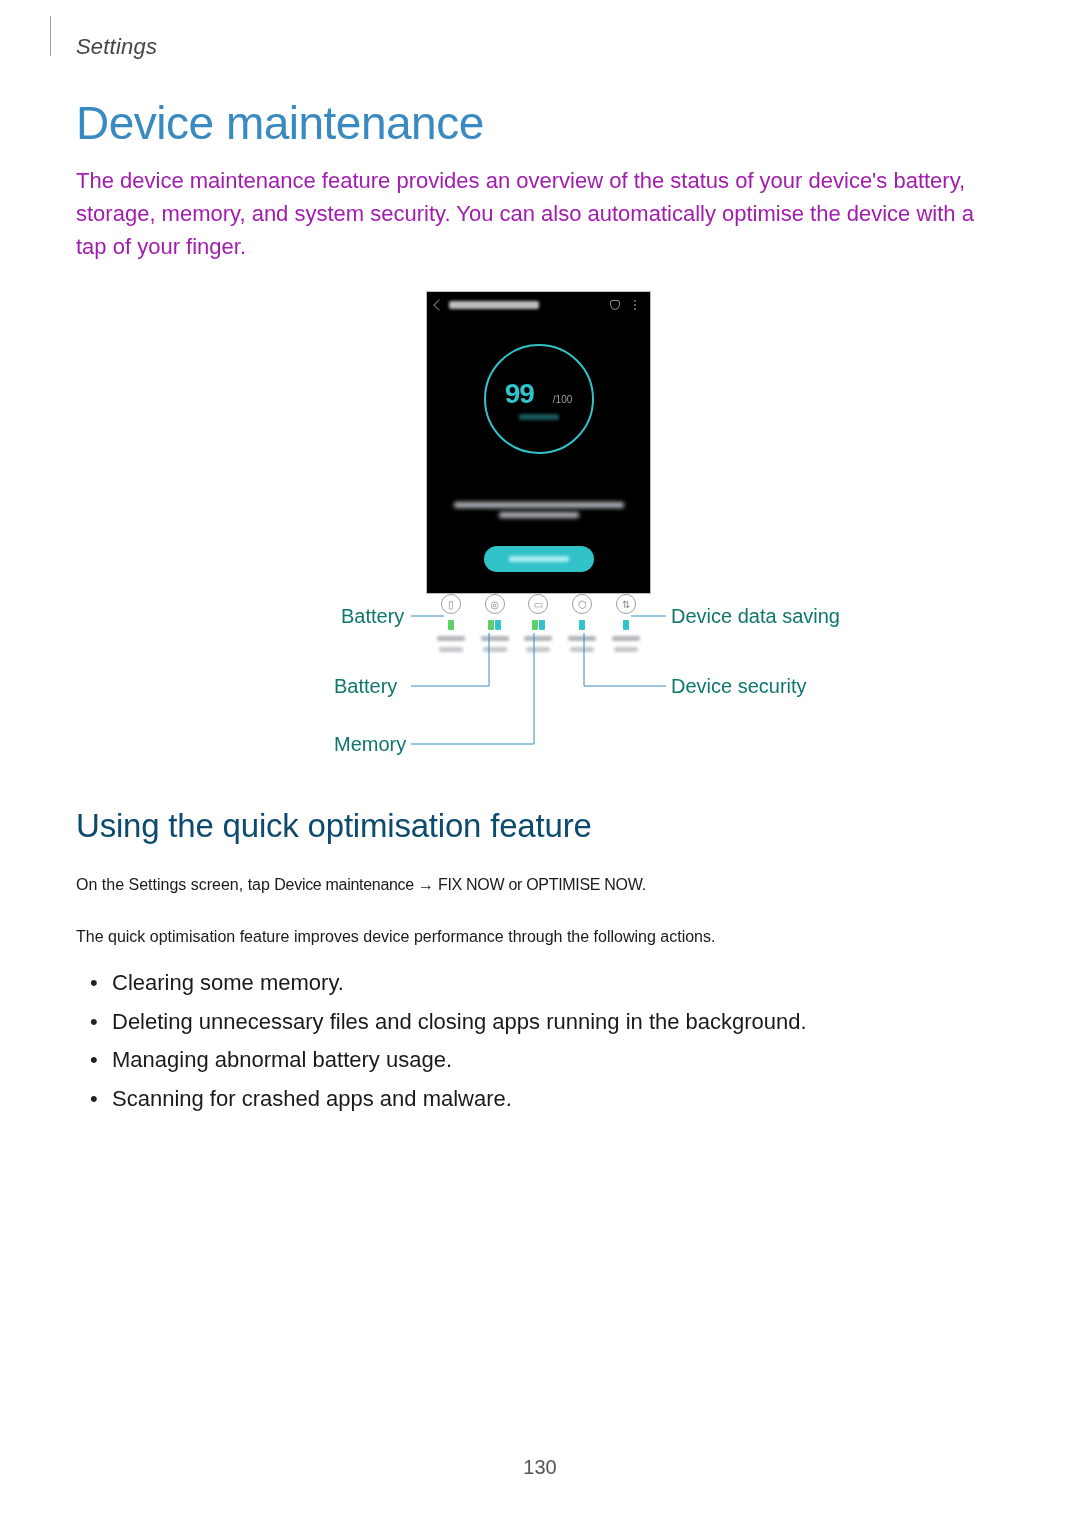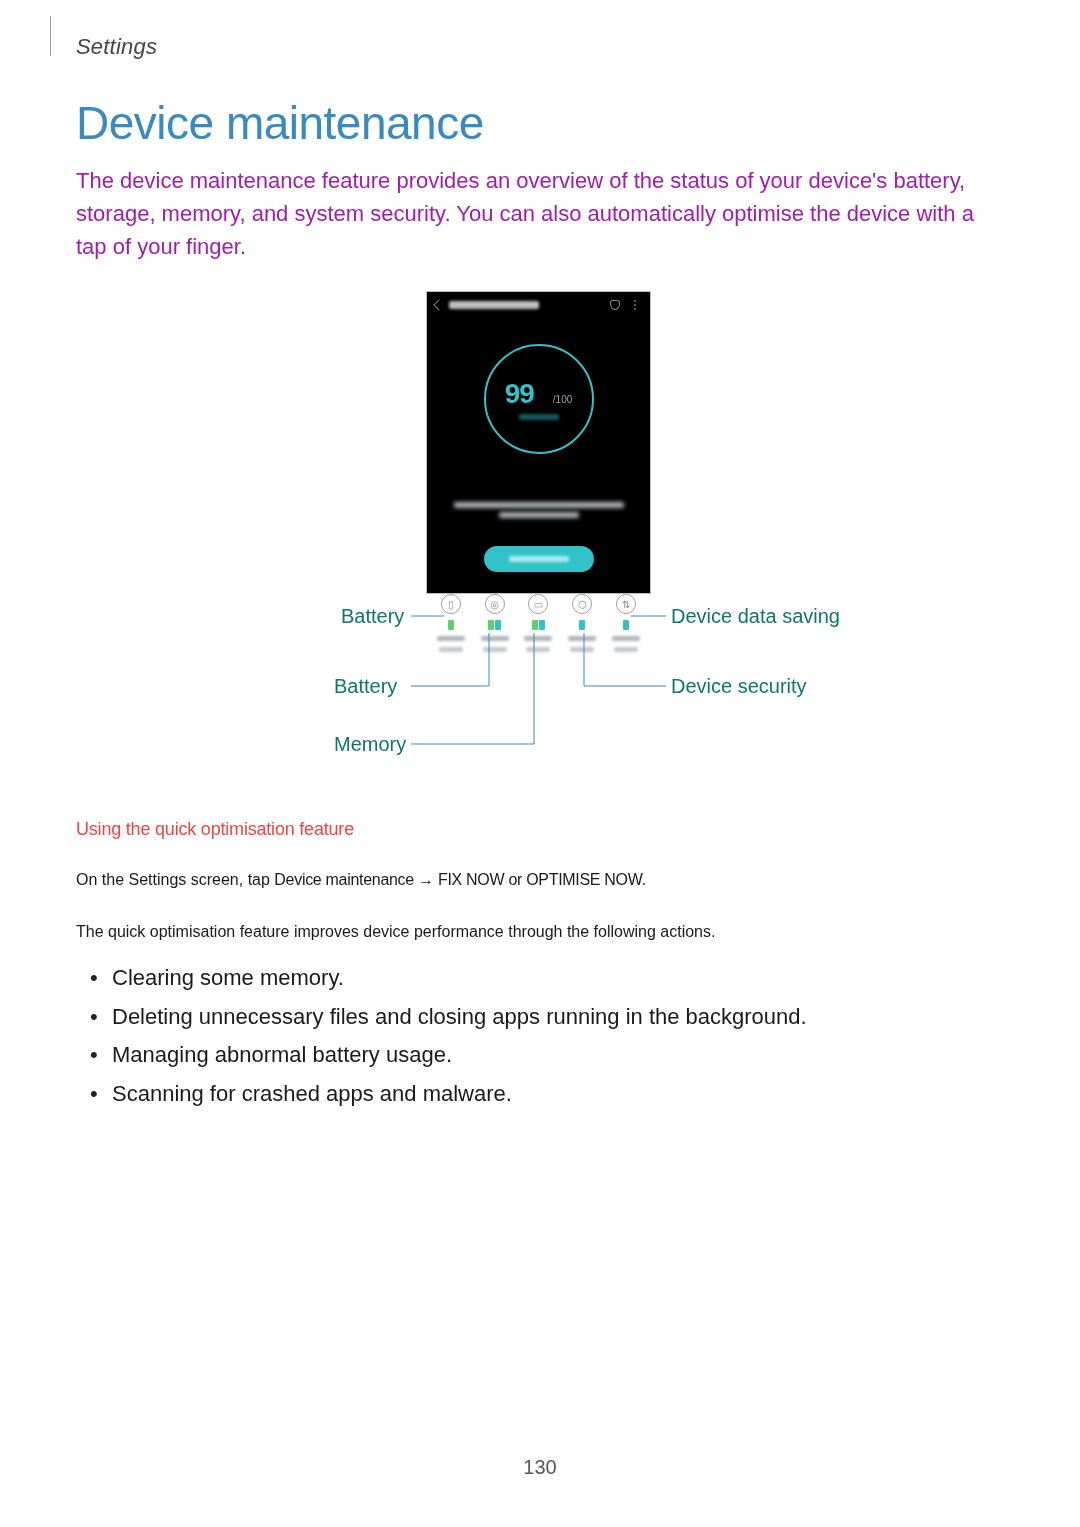--- a/index.html
+++ b/index.html
@@ -175,24 +175,24 @@
   .co-battery { left: 265px; top: 314px; }
   .co-storage { left: 258px; top: 384px; }
   .co-memory { left: 258px; top: 442px; }
   .co-ultra   { left: 595px; top: 314px; }
   .co-secu    { left: 595px; top: 384px; }
 
   
   .leaders { position:absolute; left:0; top:0; width:928px; height:480px; pointer-events:none; }
 
   h2.sub {
-    font-size: 18px;
+    font-size: 33px;
     font-weight: 400;
-    color: #ef4444;
-    margin-top: 48px;
+    color: #0c4a6e;
+    margin-top: 36px;
     letter-spacing: -0.2px;
   }
   p.body {
     font-size: 16px;
     line-height: 1.5;
     margin-top: 28px;
   }
   .nav-term { letter-spacing: -0.3px; }
   ul.dots {
     list-style: none;

